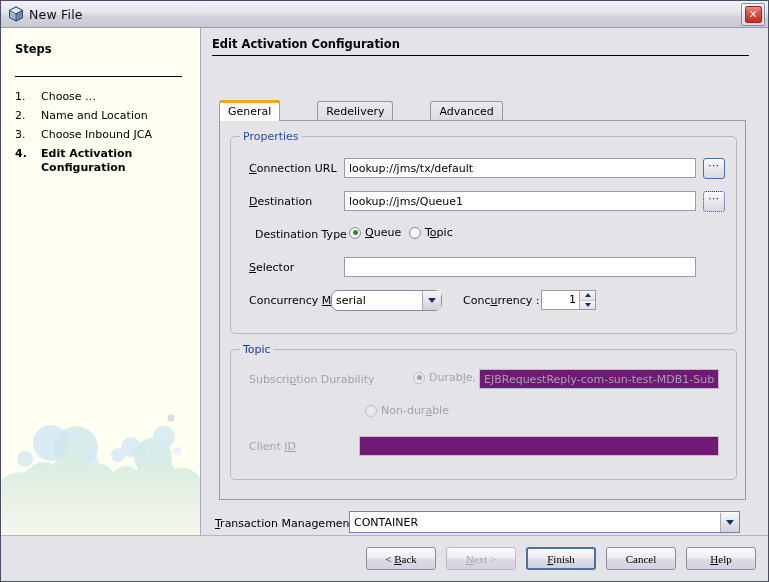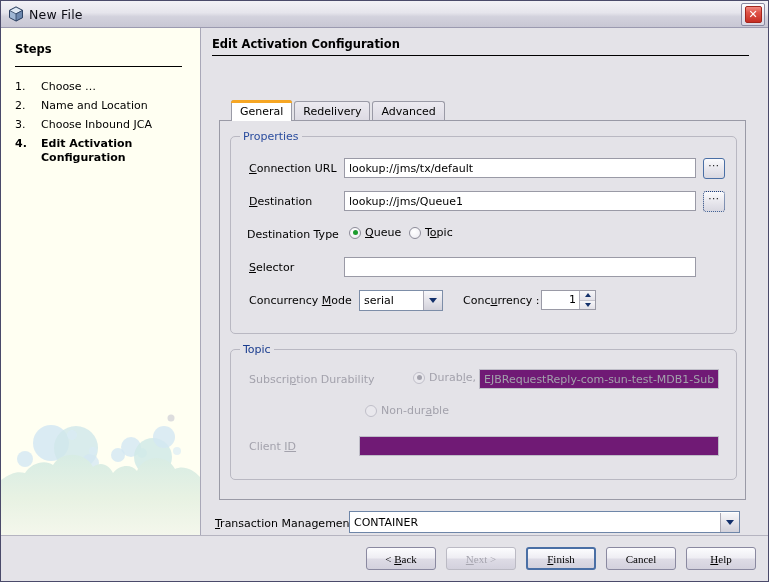--- a/index.html
+++ b/index.html
@@ -63,21 +63,21 @@
   #sidebar {
     width: 199px; flex: 0 0 199px;
     position: relative;
     background: #fffff2;
     border-right: 1px solid #a9a8b8;
     overflow: hidden;
   }
   #sidebar-inner { position: relative; z-index: 2; padding: 14px 0 0 14px; }
   #steps-title {
     font-weight: bold; font-size: 11.5px; color: #000;
-    padding-bottom: 9px;
+    padding-bottom: 19px;
   }
   #steps-rule {
     height: 1px; background: #000; width: 167px; margin-top: 1px; margin-bottom: 13px;
   }
   .step-row { display: flex; margin-bottom: 5px; line-height: 14px; }
   .step-num { width: 26px; flex: 0 0 26px; font-size: 11px; color: #000; }
   .step-label { font-size: 11px; color: #000; }
   .step-row.current .step-num,
   .step-row.current .step-label { font-weight: bold; }
   .step-label .wrap2 { display: block; }
@@ -95,22 +95,22 @@
   #main-title {
     position: absolute; left: 11px; top: 9px;
     font-size: 11.5px; font-weight: bold; color: #000;
   }
   #main-title-rule {
     position: absolute; left: 11px; top: 27px; width: 537px; height: 1px; background: #000;
   }
 
   
   #tabstrip {
-    position: absolute; left: 30px; top: 72px; width: 530px; height: 21px;
-    display: flex; align-items: flex-end;
+    position: absolute; left: 18px; top: 72px; width: 530px; height: 21px;
+    display: flex; align-items: flex-end; gap: 35px;
   }
   .tab {
     box-sizing: border-box;
     height: 20px;
     padding: 0 8px;
     display: flex; align-items: center;
     font-size: 11px; color: #000;
     border: 1px solid #9a9aa6;
     border-bottom: none;
     border-top-left-radius: 3px; border-top-right-radius: 3px;
@@ -411,35 +411,35 @@
           <div class="browse-btn" style="left:472px; top:21px;">
             <span class="dots">⋯</span>
           </div>
 
           <span class="flabel" style="left:18px; top:58px;"><span class="mn">D</span><span>estination</span></span>
           <div class="tfield" style="left:113px; top:54px; width:352px;">lookup://jms/Queue1</div>
           <div class="browse-btn focused" style="left:472px; top:54px;">
             <span class="dots">⋯</span>
           </div>
 
-          <span class="flabel" style="left:16px; top:91px;">Destination Type</span>
+          <span class="flabel" style="left:24px; top:91px;">Destination Type</span>
           <div class="radio-wrap" style="left:118px; top:89px;">
             <span class="radio on"></span>
             <span class="radio-label"><span class="mn">Q</span><span>ueue</span></span>
           </div>
           <div class="radio-wrap" style="left:178px; top:89px;">
             <span class="radio"></span>
             <span class="radio-label"><span>T</span><span class="mn">o</span><span>pic</span></span>
           </div>
 
           <span class="flabel" style="left:18px; top:124px;"><span class="mn">S</span><span>elector</span></span>
           <div class="tfield" style="left:113px; top:120px; width:352px;"></div>
 
           <span class="flabel" style="left:18px; top:157px;"><span>Concurrency </span><span class="mn">M</span><span>ode</span></span>
-          <div class="combo" style="left:128px; top:153px; width:84px;">
+          <div class="combo" style="left:100px; top:153px; width:111px;border-radius:7px;">
             <span class="combo-val">serial</span>
             <span class="combo-arrow">
                 <span class="chev"></span>
               </span>
           </div>
 
           <span class="flabel" style="left:232px; top:157px;"><span>Conc</span><span class="mn">u</span><span>rrency :</span></span>
           <div class="spinner" style="left:310px; top:153px; width:55px;">
             <span class="sp-val">1</span>
             <span class="sp-btns">

